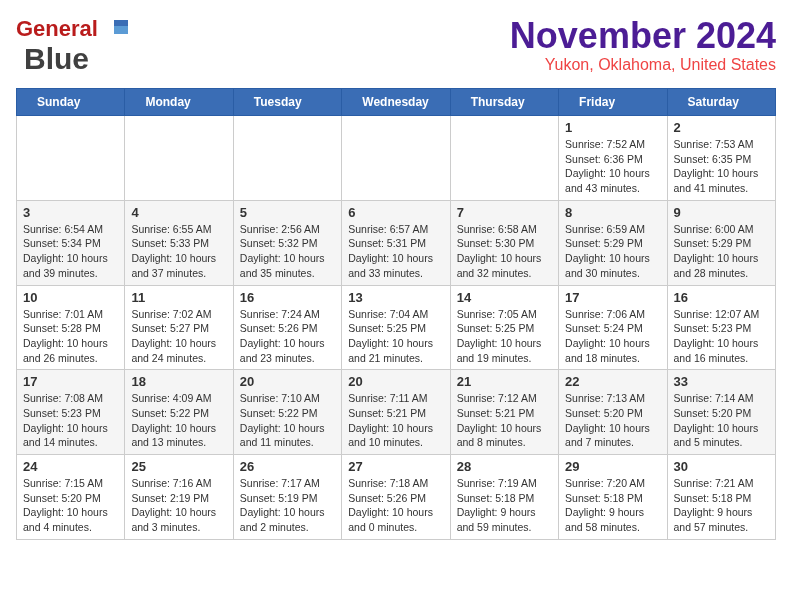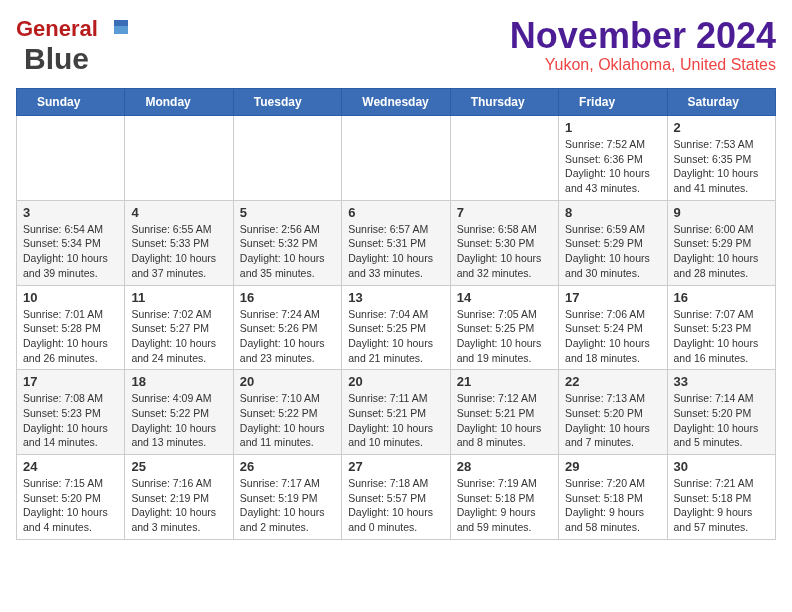--- a/index.html
+++ b/index.html
@@ -253,21 +253,21 @@
           <div class="cell-content">
             <div class="day-number">17</div>
             <div class="cell-detail">Sunrise: 7:06 AM
 Sunset: 5:24 PM
 Daylight: 10 hours and 18 minutes.</div>
           </div>
         </td>
         <td>
           <div class="cell-content">
             <div class="day-number">16</div>
-            <div class="cell-detail">Sunrise: 7:07 AM
+            <div class="cell-detail">Sunrise: 12:07 AM
 Sunset: 5:23 PM
 Daylight: 10 hours and 16 minutes.</div>
           </div>
         </td>
       </tr>
       <tr>
         <td>
           <div class="cell-content">
             <div class="day-number">17</div>
             <div class="cell-detail">Sunrise: 7:08 AM
@@ -346,21 +346,21 @@
             <div class="day-number">26</div>
             <div class="cell-detail">Sunrise: 7:17 AM
 Sunset: 5:19 PM
 Daylight: 10 hours and 2 minutes.</div>
           </div>
         </td>
         <td>
           <div class="cell-content">
             <div class="day-number">27</div>
             <div class="cell-detail">Sunrise: 7:18 AM
-Sunset: 5:57 PM
+Sunset: 5:26 PM
 Daylight: 10 hours and 0 minutes.</div>
           </div>
         </td>
         <td>
           <div class="cell-content">
             <div class="day-number">28</div>
             <div class="cell-detail">Sunrise: 7:19 AM
 Sunset: 5:18 PM
 Daylight: 9 hours and 59 minutes.</div>
           </div>

